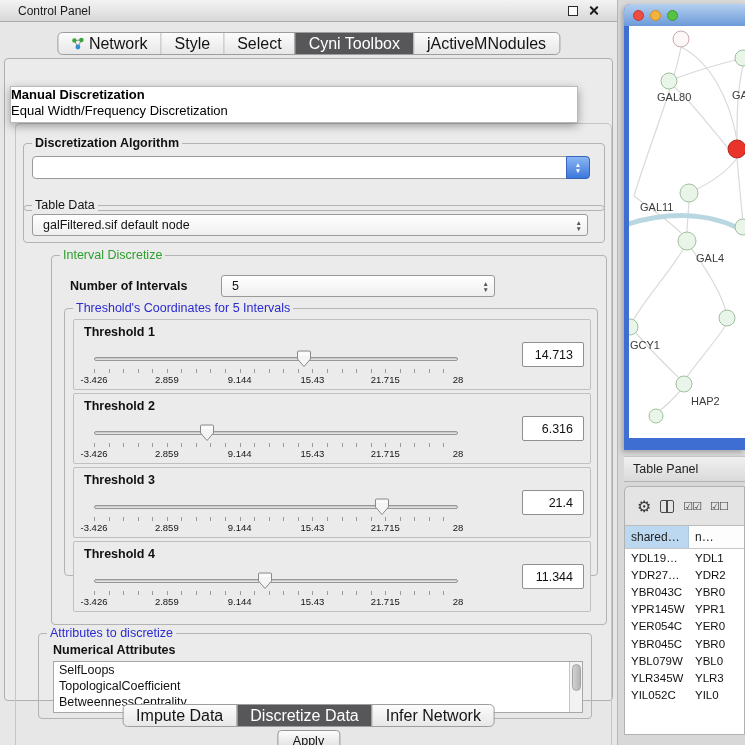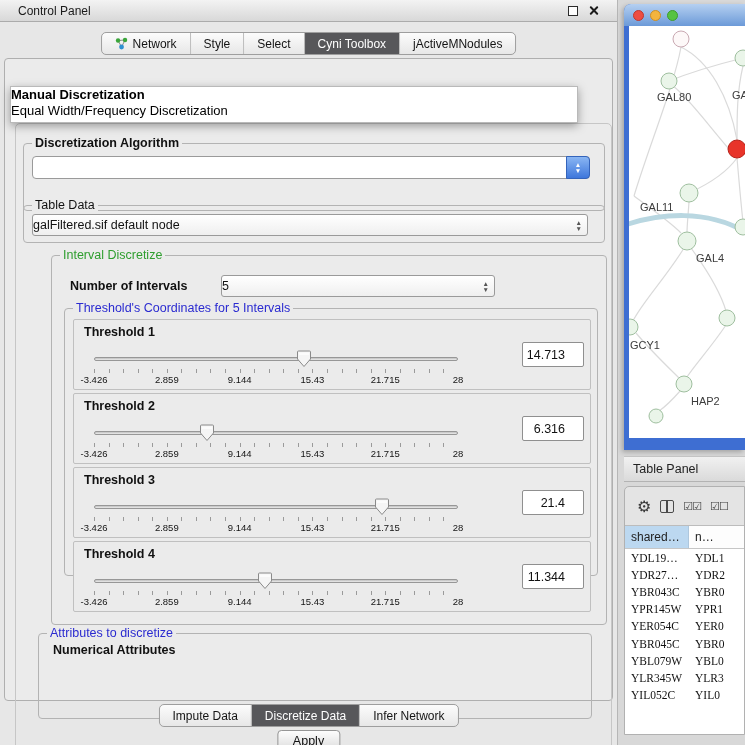--- a/index.html
+++ b/index.html
@@ -11,21 +11,21 @@
   .cp { position:absolute; left:0; top:0; width:618px; height:745px; background:#e7e7e7; border-right:1px solid #b6b6b6; }
   .cp-titlebar { position:absolute; left:0; top:0; right:0; height:22px; background:linear-gradient(#f3f3f3,#d8d8d8); border-bottom:1px solid #ababab; display:flex; align-items:center; padding:0 18px; font-size:12px; color:#1a1a1a; }
   .cp-titlebar .spacer { flex:1; }
   .wb-float { width:10px; height:10px; border:1.5px solid #2b2b2b; margin-right:10px; background:#fdfdfd; }
   .wb-close { position:relative; width:11px; height:11px; }
   .wb-close::before, .wb-close::after { content:""; position:absolute; left:5px; top:0; width:2px; height:11px; background:#1c1c1c; border-radius:1px; }
   .wb-close::before { transform:rotate(45deg); }
   .wb-close::after  { transform:rotate(-45deg); }
 
   .tabs-row { position:absolute; top:32px; left:50%; transform:translateX(-50%); display:flex; height:23px; border:1px solid #9e9e9e; border-radius:5px; background:linear-gradient(#fcfcfc,#e7e7e7); overflow:hidden; white-space:nowrap; }
-  .tab { display:flex; align-items:center; gap:5px; padding:0 13px; font-size:12px; color:#141414; border-left:1px solid #bdbdbd; }
+  .tab { display:flex; align-items:center; gap:5px; padding:0 13px; font-size:16px; color:#141414; border-left:1px solid #bdbdbd; }
   .tab:first-child { border-left:none; }
   .tab.selected { background:var(--selected-tab,#57575a); color:#fff; }
 
   .panel-outer { position:absolute; left:4px; top:58px; width:609px; height:643px; border:1px solid #afafaf; border-radius:4px; background:#ebebeb; }
   .panel-inner { position:absolute; left:10px; top:64px; width:597px; height:631px; border:1px solid #c6c6c6; border-radius:5px; }
 
   .group { position:absolute; border:1px solid #b3b3b3; border-radius:4px; }
   .gtitle { position:absolute; top:-8px; left:8px; font-size:12.5px; background:#ebebeb; padding:0 3px; white-space:nowrap; color:#111; }
   .gtitle.green { color:var(--title-green,#2e9e2e); }
   .gtitle.blue  { color:var(--title-blue,#2a2ad0); }
@@ -34,39 +34,39 @@
   .alg-group { left:18px; top:84px; width:582px; height:68px; }
   .alg-combo { position:absolute; left:8px; top:12px; right:14px; height:23px; background:#fff; border:1px solid #9a9a9a; border-radius:4px; }
   .blue-btn { position:absolute; right:-1px; top:-1px; width:24px; height:23px; border-radius:0 4px 4px 0; background:linear-gradient(#8ab6f3,#3e77dc); border:1px solid #3464bb; display:flex; flex-direction:column; align-items:center; justify-content:center; color:#fff; font-size:6.5px; line-height:6px; }
 
   .popup { position:absolute; left:10px; top:86px; width:568px; background:#fff; border:1px solid #b9b9b9; box-shadow:0 3px 9px rgba(0,0,0,.35); z-index:40; padding-bottom:3px; }
   .popup-header { text-align:center; color:#b3b3b3; font-size:12.5px; padding:2px 0 1px; }
   .popup-item { font-size:13px; line-height:16px; padding:0 0; color:#000; }
   .popup-item.bold { font-weight:bold; }
 
   .td-group { left:18px; top:146px; width:582px; height:38px; }
-  .combo { position:absolute; background:linear-gradient(#ffffff,#efefef); border:1px solid #9a9a9a; border-radius:3px; font-size:12.5px; display:flex; align-items:center; padding:0 0; color:#111;text-align:center; }
+  .combo { position:absolute; background:linear-gradient(#ffffff,#efefef); border:1px solid #9a9a9a; border-radius:3px; font-size:12.5px; display:flex; align-items:center; padding:0 10px; color:#111;text-align:center; }
   .arrows { position:absolute; right:5px; top:50%; transform:translateY(-50%); display:flex; flex-direction:column; font-size:6.5px; line-height:5.5px; color:#555; }
   .td-combo { left:8px; top:8px; right:16px; height:22px; }
 
   .int-group { left:46px; top:196px; width:556px; height:370px; }
   .num-label { position:absolute; left:18px; top:23px; font-weight:bold; font-size:12.5px; color:#111; }
   .num-combo { left:169px; top:19px; width:274px; height:22px; }
 
   .thr-group { position:absolute; left:12px; top:52px; width:534px; height:268px; border:1px solid #b3b3b3; border-radius:4px; }
   .thr-list { position:absolute; left:8px; top:10px; right:6px; }
   .threshold-box { position:relative; height:71px; margin-bottom:3px; border:1px solid #c0c0c0; border-radius:2px; background:#ebebeb; }
   .th-label { position:absolute; left:10px; top:5px; font-weight:bold; font-size:12.5px; color:#111; }
   .slider { position:absolute; left:20px; top:30px; width:364px; height:38px; }
   .track { position:absolute; left:0; right:0; top:7px; height:4px; background:linear-gradient(#bfbfbf,#ececec); border:1px solid #979797; border-radius:2px; }
   .thumb { position:absolute; top:0; transform:translateX(-50%); }
   .ticks { position:absolute; left:0; right:0; top:19px; height:4px; background:repeating-linear-gradient(90deg,#9a9a9a 0px,#9a9a9a 1px,transparent 1px,transparent 14.56px); }
   .scale { position:absolute; left:0; right:0; top:24px; height:11px; }
   .scale span { position:absolute; transform:translateX(-50%); font-size:9.5px; color:#141414; white-space:nowrap; }
-  .th-value { position:absolute; right:6px; top:22px; width:62px; height:25px; border:1px solid #8f8f8f; border-radius:2px; font-size:12.5px; text-align:right; padding:0 18px 0 2px; font-family:inherit; background:#fff; color:#111; }
+  .th-value { position:absolute; right:6px; top:22px; width:62px; height:25px; border:1px solid #8f8f8f; border-radius:2px; font-size:12.5px; text-align:right; padding:0 10px 0 2px; font-family:inherit; background:#fff; color:#111; }
 
   .attr-group { left:33px; top:574px; width:554px; height:86px; }
   .attr-label { position:absolute; left:14px; top:9px; font-weight:bold; font-size:12.5px; color:#111; }
   .listbox { position:absolute; left:14px; top:27px; right:8px; height:52px; background:#fff; border:1px solid #a7a7a7; overflow:hidden; }
   .list-item { font-size:12.5px; line-height:16px; padding-left:5px; color:#111; white-space:nowrap; }
   .vscroll { position:absolute; right:0; top:0; bottom:0; width:13px; background:#f2f2f2; border-left:1px solid #c6c6c6; }
   .vthumb { position:absolute; left:1.5px; top:2px; width:9px; height:27px; background:linear-gradient(90deg,#d2d2d2,#b4b4b4); border:1px solid #a3a3a3; border-radius:5px; }
 
   .apply-btn { position:absolute; left:50%; transform:translateX(-50%); top:671px; height:21px; padding:0 15px; background:linear-gradient(#fdfdfd,#dddddd); border:1px solid #969696; border-radius:4px; font-size:12.5px; display:flex; align-items:center; color:#111; }
 
@@ -88,21 +88,21 @@
   .gear-glyph { font-size:16px; }
   .columns-glyph { width:14px; height:13px; border:1.5px solid #4a4a4a; border-radius:2px; position:relative; }
   .columns-glyph::before { content:""; position:absolute; left:5px; top:0; width:1.5px; height:100%; background:#4a4a4a; }
   .cb-icons { display:flex; gap:1px; font-size:11px; letter-spacing:-1px; }
   .thead { position:absolute; left:0; top:38px; right:0; height:24px; display:flex; background:#fdfdfd; border-top:1px solid #bcbcbc; border-bottom:1px solid #c6c6c6; }
   .hcell { font-size:12px; color:#222; display:flex; align-items:center; padding-left:6px; }
   .hcell.c1 { width:64px; background:var(--header-selected,#bcd8f0); border-right:1px solid #aec7dd; }
   .hcell.c2 { flex:1; }
   .tbody { position:absolute; left:0; top:62px; right:0; bottom:0; background:#fff; }
   .trow { display:flex; height:17.2px; align-items:center; }
-  .tcell { font-size:11.5px; color:#111; padding-left:6px; white-space:nowrap; overflow:hidden;font-family:Liberation Serif, serif; }
+  .tcell { font-size:11.5px; color:#111; padding-left:6px; white-space:nowrap; overflow:hidden; }
   .tcell.c1 { width:64px; }
   .tcell.c2 { flex:1; }
 
   svg text { font-family:"Liberation Sans", sans-serif; }
 </style>
 </head>
 <body>
 
 <div class="stage">
 
@@ -262,20 +262,28 @@
     </div>
     <input class="th-value" value="11.344" style="">
   </div>
 </div>
         </div>
       </div>
 
       <div class="group attr-group">
         <span class="gtitle blue">Attributes to discretize</span>
         <div class="attr-label">Numerical Attributes</div>
+        <div class="listbox">
+          <div class="list-item">SelfLoops</div>
+          <div class="list-item">TopologicalCoefficient</div>
+          <div class="list-item">BetweennessCentrality</div>
+          <div class="vscroll">
+            <div class="vthumb"></div>
+          </div>
+        </div>
       </div>
 
       <div class="apply-btn">Apply</div>
     </div>
 
     <div class="popup">
       <div class="popup-item bold">Manual Discretization</div>
       <div class="popup-item">Equal Width/Frequency Discretization</div>
     </div>
 

